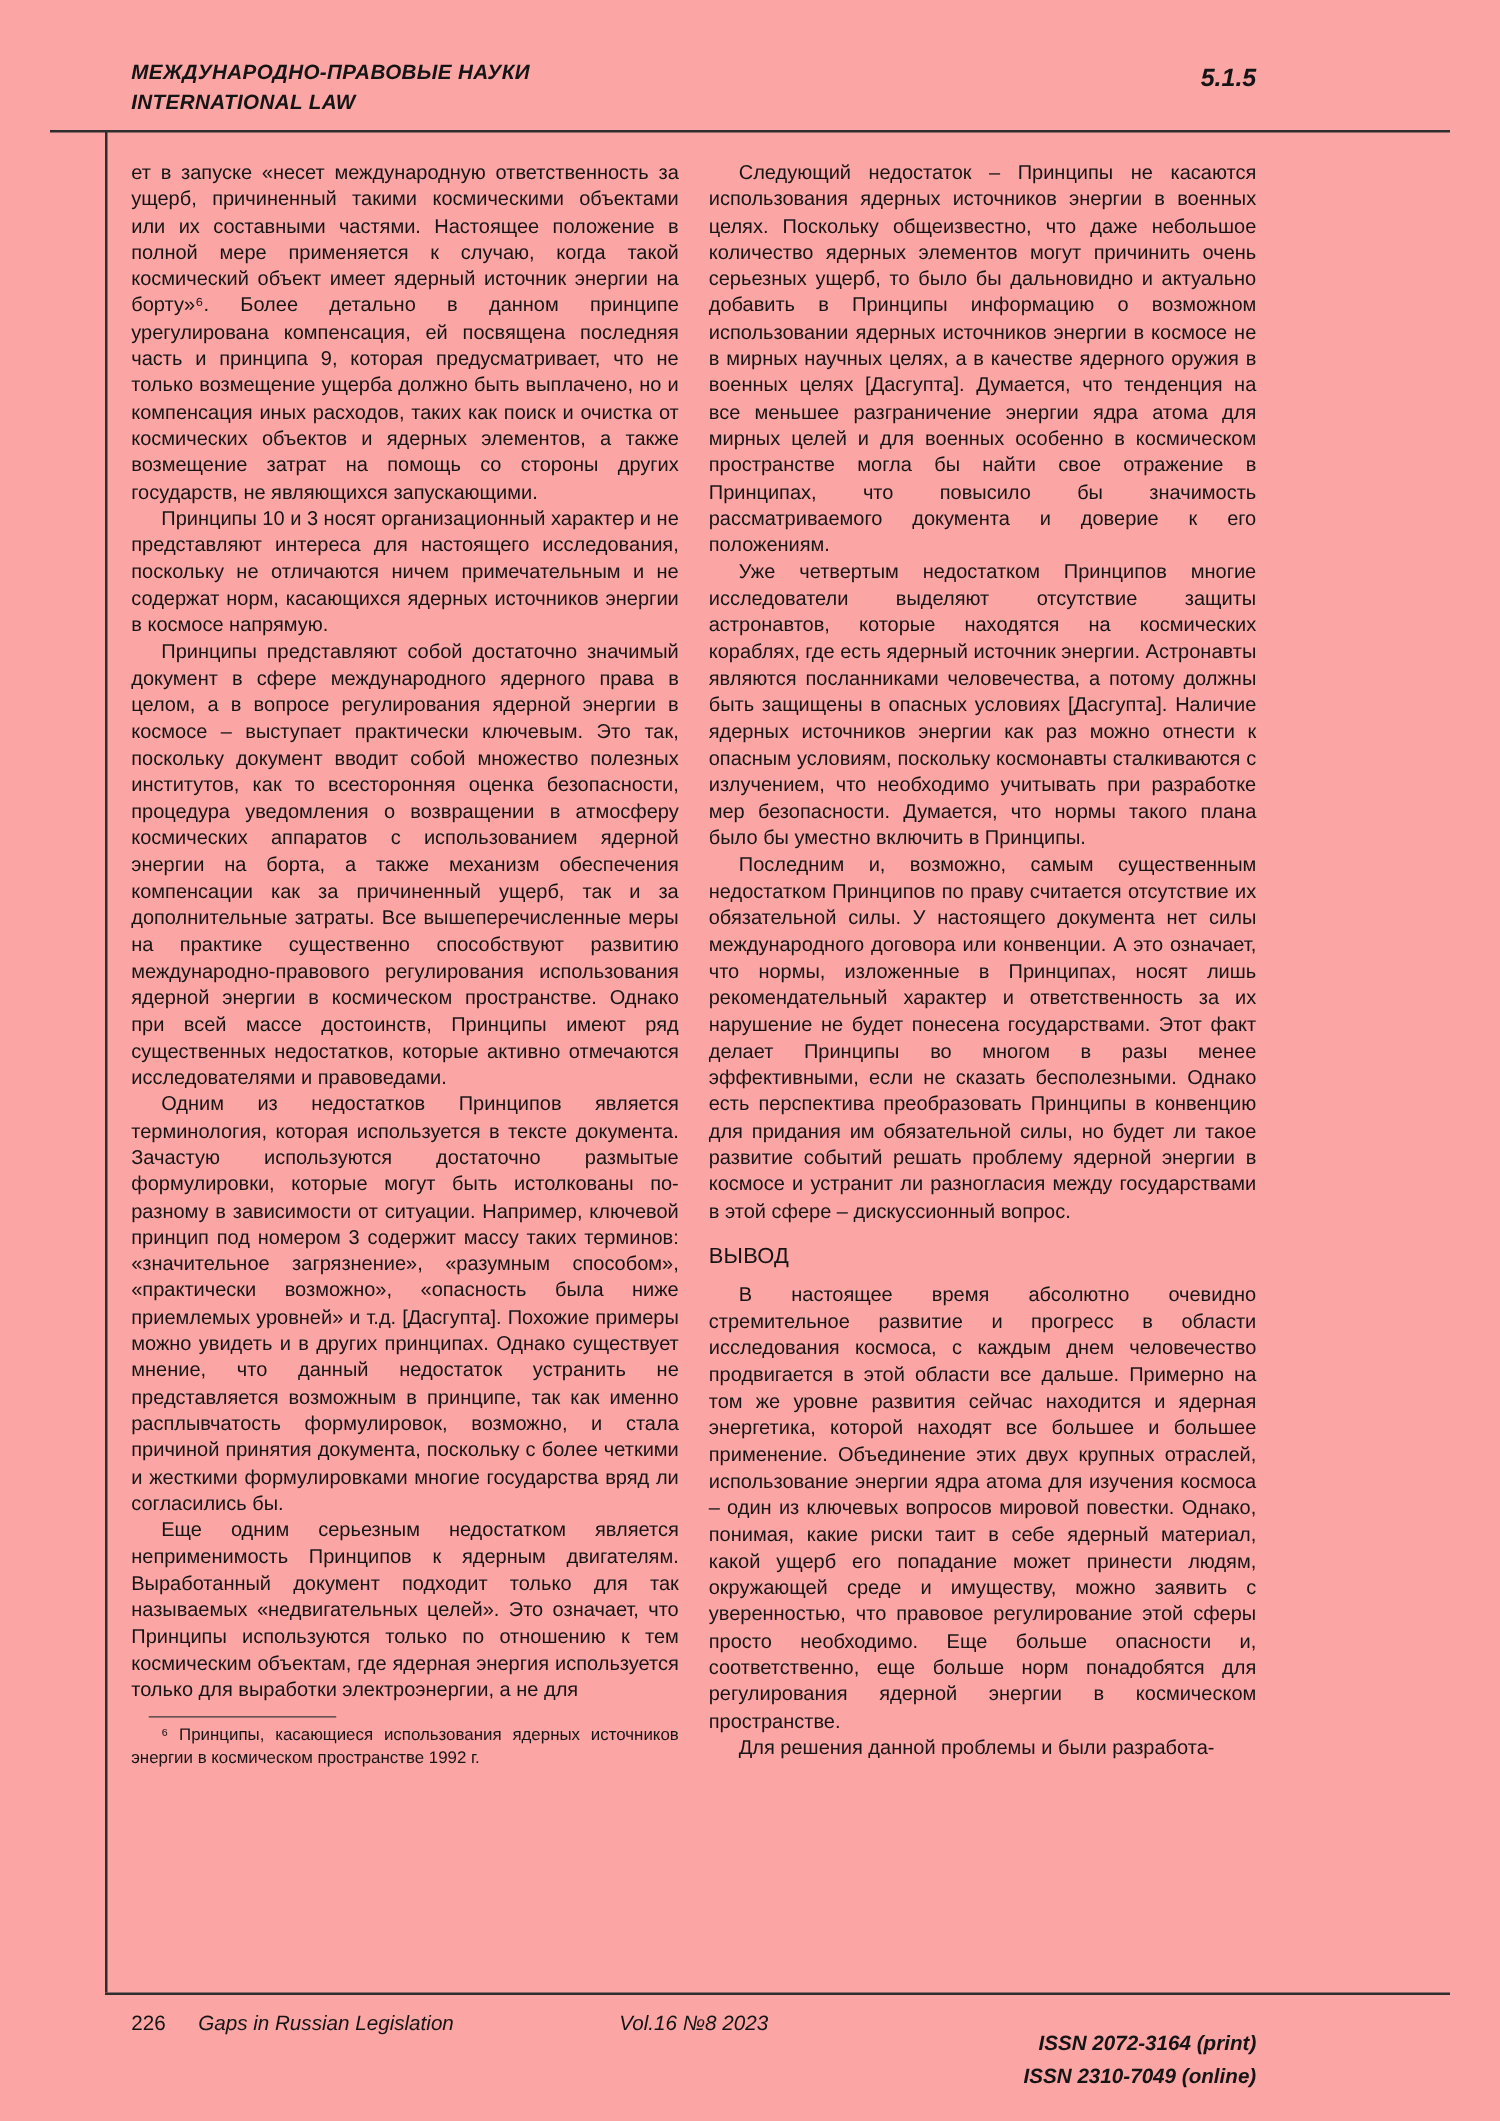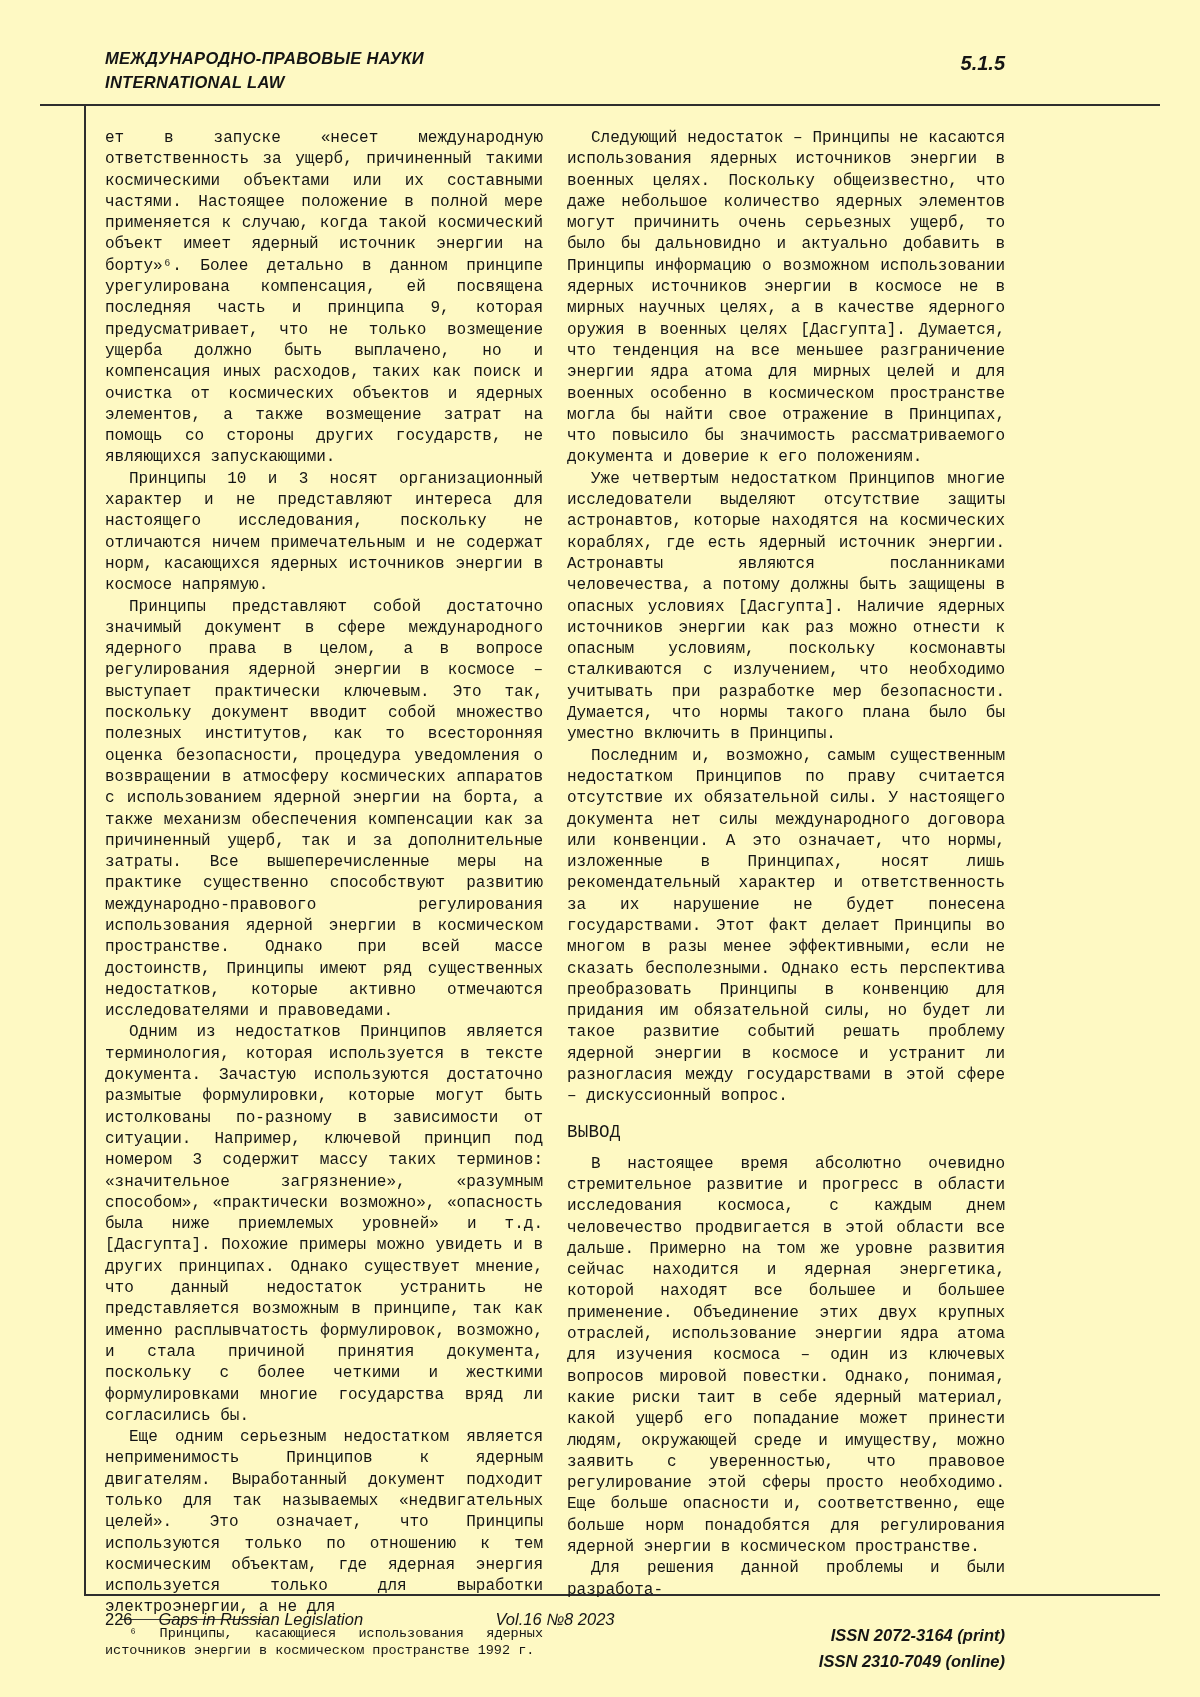--- a/index.html
+++ b/index.html
@@ -3,21 +3,21 @@
 <meta charset="utf-8">
 <style>
   * { box-sizing: border-box; }
   html, body { margin: 0; padding: 0; }
   body {
     width: 1200px; height: 1697px;
     background: #ffffff;
     color: #151515;
     font-family: "Liberation Sans", "DejaVu Sans", sans-serif;
   }
-  .page { position: relative; width: 1200px; height: 1697px; overflow: hidden; background: #fef9c3; }
+  .page { position: relative; width: 1200px; height: 1697px; overflow: hidden; background: #fca5a5; }
 
   
   .rule-top    { position: absolute; left: 40px;  top: 104px;  width: 1120px; height: 2px; background: #2e2e2e; }
   .rule-left   { position: absolute; left: 84px;  top: 104px;  width: 2px;  height: 1490px; background: #2e2e2e; }
   .rule-bottom { position: absolute; left: 84px;  top: 1594px; width: 1076px; height: 2px; background: #2e2e2e; }
 
   
   .header { position: absolute; left: 105px; top: 46px; width: 760px; }
   .header .line1, .header .line2 {
     font-weight: bold; font-style: italic;
@@ -27,34 +27,33 @@
     position: absolute; right: 195px; top: 52px;
     font-weight: bold; font-style: italic; font-size: 20px;
   }
 
   
   .col {
     position: absolute; top: 128px; width: 438px;
     font-size: 16px; line-height: 21.3px;
     text-align: justify;
     hyphens: auto;
-    font-family: Liberation Mono, monospace;
   }
   .col-left  { left: 105px; }
   .col-right { left: 567px; }
   .col p { margin: 0; text-indent: 24px; }
   .col p.cont { text-indent: 0; }
   h2.section {
     font-size: 17.5px; line-height: 23px; font-weight: 400;
     margin: 13px 0 10px 0; text-align: left; text-indent: 0;
     letter-spacing: 0.2px;
   }
 
   
-  .footnote-block { }
+  .footnote-block { margin-top: 10px; }
   .footnote-rule { width: 150px; height: 1px; background: #3a3a3a; margin: 0 0 5px 14px; }
   .footnote-text {
     font-size: 13.5px; line-height: 17.5px; text-align: justify;
     text-indent: 14px; margin: 0;
   }
 
   
   .footer { position: absolute; left: 105px; top: 1608px; width: 900px; font-size: 16.5px; }
   .footer-left  { position: absolute; left: 0; top: 2px; font-style: italic; }
   .footer-left .pagenum { font-style: normal; margin-right: 26px; }

